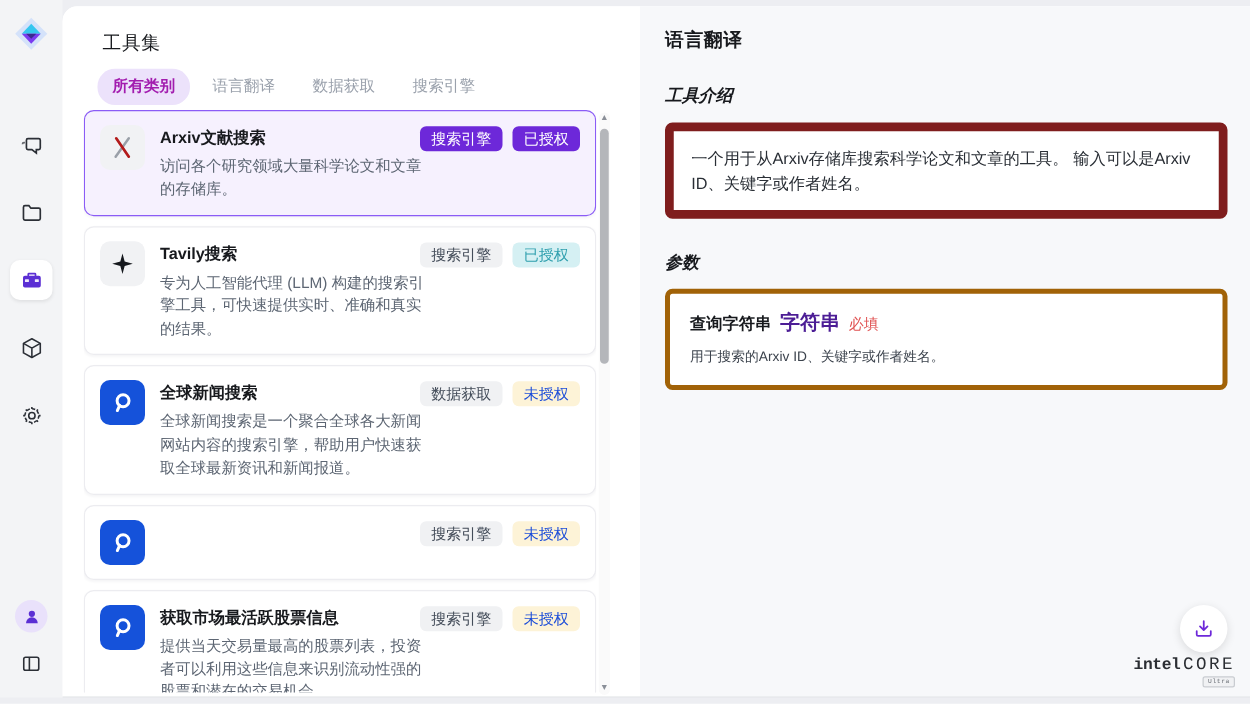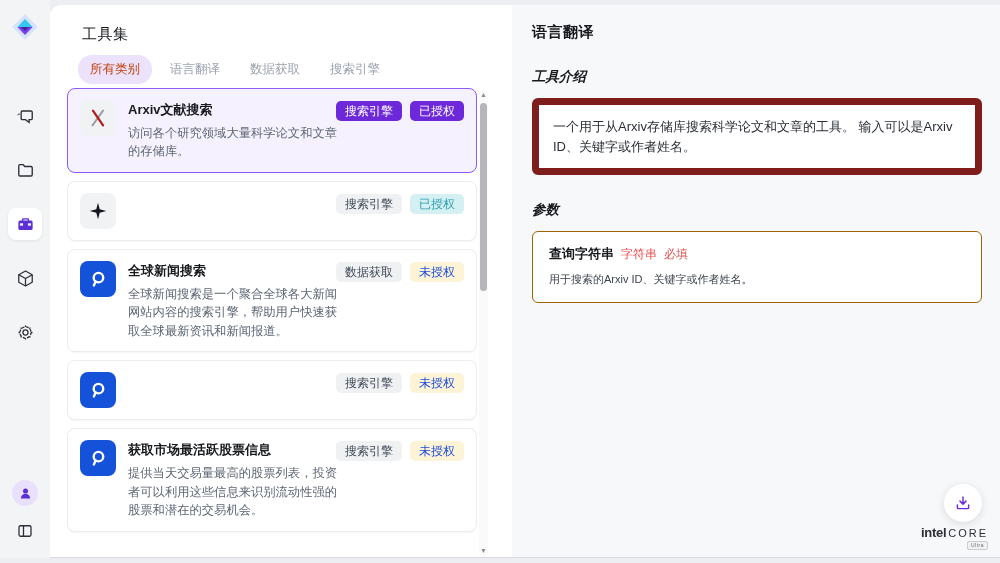--- a/index.html
+++ b/index.html
@@ -26,21 +26,21 @@
   .avatar-wrap{width:26px;height:26px;border-radius:50%;background:#e9e1fb;display:flex;align-items:center;justify-content:center;cursor:pointer;}
 
   
   .window{position:absolute;left:50px;top:5px;width:950px;height:553px;background:#ffffff;border-radius:12px 0 0 0;border-bottom:1px solid #d9dbe0;overflow:hidden;}
 
   
   .list-section{position:absolute;left:0;top:0;width:462px;height:553px;background:#fff;}
   .list-title{position:absolute;left:32px;top:20px;font-size:15px;font-weight:normal;letter-spacing:.5px;}
   .tabs{position:absolute;left:28px;top:50px;display:flex;gap:6px;}
   .tab{font-size:12.5px;color:var(--faint);padding:6px 12px;border-radius:14px;cursor:pointer;white-space:nowrap;}
-  .tab.active{background:#ece2fb;color:#c2410c;font-weight:normal;}
+  .tab.active{background:#ece2fb;color:#a21caf;font-weight:bold;}
   .card-list{position:absolute;left:17px;top:83px;width:410px;height:466px;overflow:hidden;display:flex;flex-direction:column;gap:8px;}
   .tool-card{background:#fff;border:1px solid #ececf0;border-radius:8px;padding:11px 12px;display:flex;gap:12px;box-shadow:0 1px 2px rgba(16,24,40,.04);flex:0 0 auto;cursor:pointer;position:relative;}
   .tool-card.selected{border:1.5px solid var(--accent-soft);background:#f6f1fe;}
   .tool-icon{width:36px;height:36px;border-radius:8px;background:#f1f2f4;flex:0 0 36px;display:flex;align-items:center;justify-content:center;}
   .tool-icon .glyph{display:none;}
   .tool-icon[data-icon="arxiv"] .glyph-arxiv{display:block;}
   .tool-icon[data-icon="tavily"] .glyph-tavily{display:block;}
   .tool-icon[data-icon="news-search"]{background:#1552da;}
   .tool-icon[data-icon="news-search"] .glyph-news-search{display:block;}
   .tool-body{flex:1;min-width:0;padding-right:2px;}
@@ -57,33 +57,33 @@
   .scrollbar{position:absolute;left:429px;top:85px;width:9px;height:466px;background:#fafafa;border-radius:5px;display:flex;flex-direction:column;align-items:center;}
   .scroll-arrow{font-size:7px;color:#8a8f98;line-height:10px;height:10px;}
   .scroll-thumb{width:7px;height:188px;background:#b4b6ba;border-radius:4px;margin-top:3px;}
   .scroll-spacer{flex:1;}
 
   
   .details{position:absolute;left:462px;top:0;width:488px;height:553px;background:var(--panel-bg);padding:18px 18px 0 20px;}
   .details-title{font-size:15px;font-weight:bold;letter-spacing:.5px;}
   .section-heading{font-size:13.5px;font-weight:bold;margin-top:26px;font-style:italic;}
   .intro-box{margin-top:12px;background:#fff;border:7px solid #7f1d1d;border-radius:6px;padding:12px 14px;font-size:13px;color:#2a2f36;line-height:1.5;}
-  .param-box{margin-top:12px;background:#fff;border:1px solid #a16207;border-radius:6px;padding:13px 16px 15px;}
+  .param-box{margin-top:12px;background:#fff;border:4px solid #a16207;border-radius:6px;padding:13px 16px 15px;}
   .param-head{display:flex;align-items:baseline;gap:7px;}
   .param-name{font-size:13px;font-weight:bold;}
-  .param-type{font-size:12px;color:#ef4444;}
+  .param-type{font-size:16px;color:#4c1d95;font-weight:bold;}
   .param-required{font-size:12px;color:#e05252;}
   .param-desc{font-size:11px;color:#3c434d;margin-top:9px;}
 
   
   .download-btn{position:absolute;right:18px;bottom:36px;width:38px;height:38px;border-radius:50%;background:#fff;box-shadow:0 2px 8px rgba(0,0,0,.12);display:flex;align-items:center;justify-content:center;cursor:pointer;}
-  .brand{position:absolute;right:12px;bottom:8px;display:flex;flex-direction:column;align-items:flex-end;line-height:1;}
+  .brand{position:absolute;right:12px;bottom:8px;display:flex;flex-direction:column;align-items:flex-end;line-height:1;font-family:Liberation Mono, monospace;}
   .brand-row{display:flex;align-items:baseline;gap:2px;color:#2b2e33;}
   .brand-intel{font-size:13px;font-weight:bold;letter-spacing:-.3px;}
-  .brand-core{font-size:11px;letter-spacing:2px;font-weight:normal;}
+  .brand-core{font-size:14px;letter-spacing:2px;font-weight:normal;}
   .brand-badge{font-size:5px;color:#6b7077;border:1px solid #c9ccd1;border-radius:2px;padding:1px 3px;margin-top:2px;background:#f0f1f3;letter-spacing:.5px;}
 </style>
 </head>
 <body>
 
 <div class="rail">
   <div class="logo">
     <svg width="28" height="28" viewBox="0 0 24 24">
       <path d="M12 1 L23 12 L12 23 L1 12 Z" fill="#d4e2fa"></path>
       <path d="M12 5.2 L18.5 12 L5.5 12 Z" fill="#35c6ef"></path>
@@ -176,20 +176,24 @@
       <span class="badge badge-solid">已授权</span>
     </div>
   </div>
         <div class="tool-card">
     <div class="tool-icon" data-icon="tavily">
 
       <svg class="glyph glyph-tavily" width="22" height="22" viewBox="0 0 24 24" fill="#15181d">
         <path d="M12 3 L13.9 10.1 L21 12 L13.9 13.9 L12 21 L10.1 13.9 L3 12 L10.1 10.1 Z"></path>
       </svg>
 
+    </div>
+    <div class="tool-body">
+      <div class="tool-title">Tavily搜索</div>
+      <div class="tool-desc">专为人工智能代理 (LLM) 构建的搜索引擎工具，可快速提供实时、准确和真实的结果。</div>
     </div>
     <div class="badges">
       <span class="badge badge-soft">搜索引擎</span>
       <span class="badge badge-cyan">已授权</span>
     </div>
   </div>
         <div class="tool-card">
     <div class="tool-icon" data-icon="news-search">
 
       <svg class="glyph glyph-news-search" width="22" height="22" viewBox="0 0 24 24" fill="none" stroke="#ffffff" stroke-width="2.6" stroke-linecap="round">

